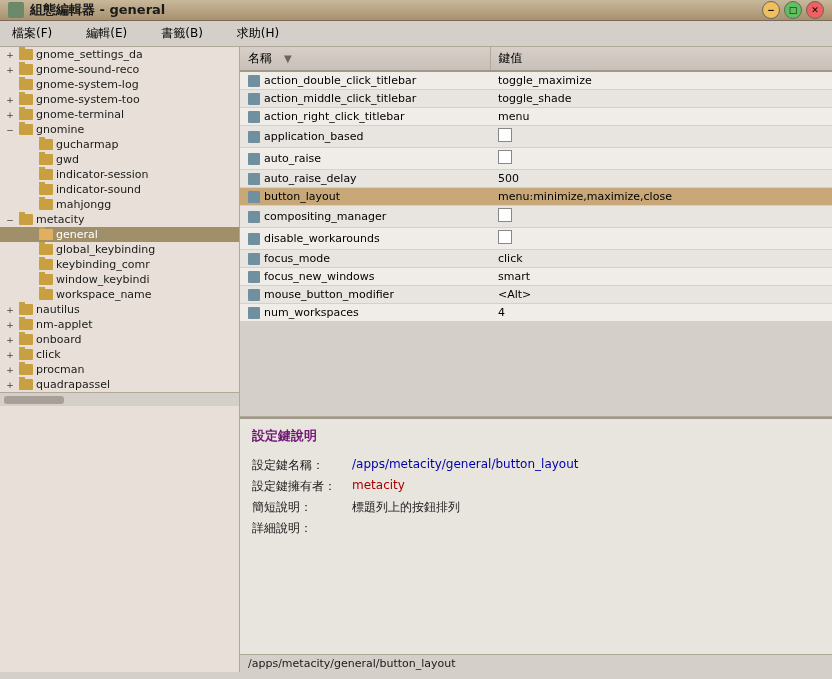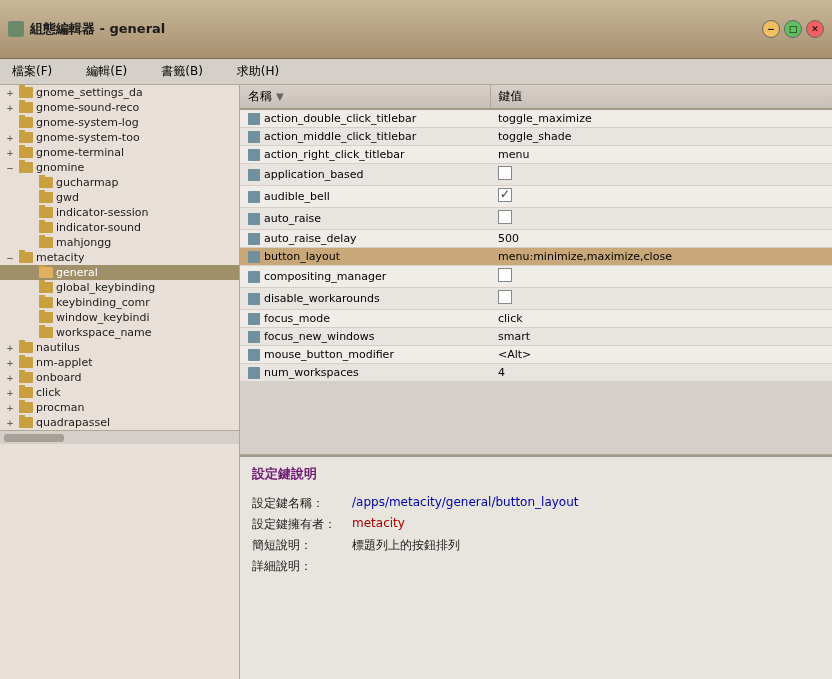--- a/index.html
+++ b/index.html
@@ -8,21 +8,21 @@
       font-size: 12px;
       background: #d4cfc8;
       width: 832px;
       height: 679px;
       overflow: hidden;
     }
 
     
     .title-bar {
       background: linear-gradient(to bottom, #c8b89a, #a89070);
-      padding: 20px 8px;
+      padding: 1px 8px;
       display: flex;
       align-items: center;
       justify-content: space-between;
       border-bottom: 1px solid #7a6a55;
       text-align: center;
     }
     .title-bar-left {
       display: flex;
       align-items: center;
       gap: 6px;
@@ -184,21 +184,21 @@
       top: 0;
       background: linear-gradient(to bottom, #d8d0c8, #c8c0b8);
     }
 
     th:first-child { width: 250px; }
     th:last-child { border-right: none; }
 
     .th-content {
       display: flex;
       align-items: center;
-      gap: 4px;
+      gap: 12px;
     }
 
     .sort-arrow { color: #666; font-size: 10px; }
 
     tbody tr { background: #f0ece8; }
     tbody tr:nth-child(even) { background: #e8e4e0; }
     tbody tr.selected { background: #c8a878; }
 
     td {
       padding: 2px 8px;
@@ -504,24 +504,20 @@
             </tr>
             <tr>
               <td><span class="row-icon"></span>action_right_click_titlebar</td>
               <td>menu</td>
             </tr>
             <tr>
               <td><span class="row-icon"></span>application_based</td>
               <td><span class="checkbox-cell"></span></td>
             </tr>
             <tr>
-              <td><span class="row-icon"></span>audible_bell</td>
-              <td><span class="checkbox-cell checkbox-checked"></span></td>
-            </tr>
-            <tr>
               <td><span class="row-icon"></span>auto_raise</td>
               <td><span class="checkbox-cell"></span></td>
             </tr>
             <tr>
               <td><span class="row-icon"></span>auto_raise_delay</td>
               <td>500</td>
             </tr>
             <tr class="selected">
               <td><span class="row-icon"></span>button_layout</td>
               <td>menu:minimize,maximize,close</td>

